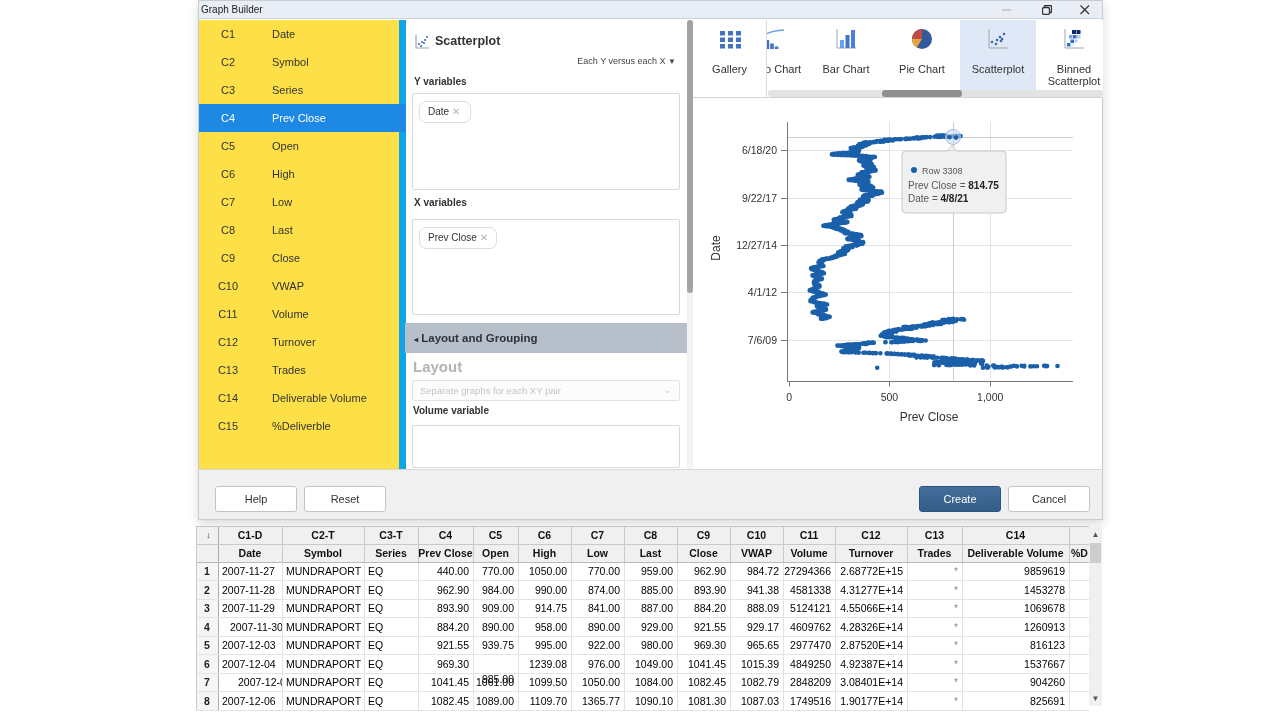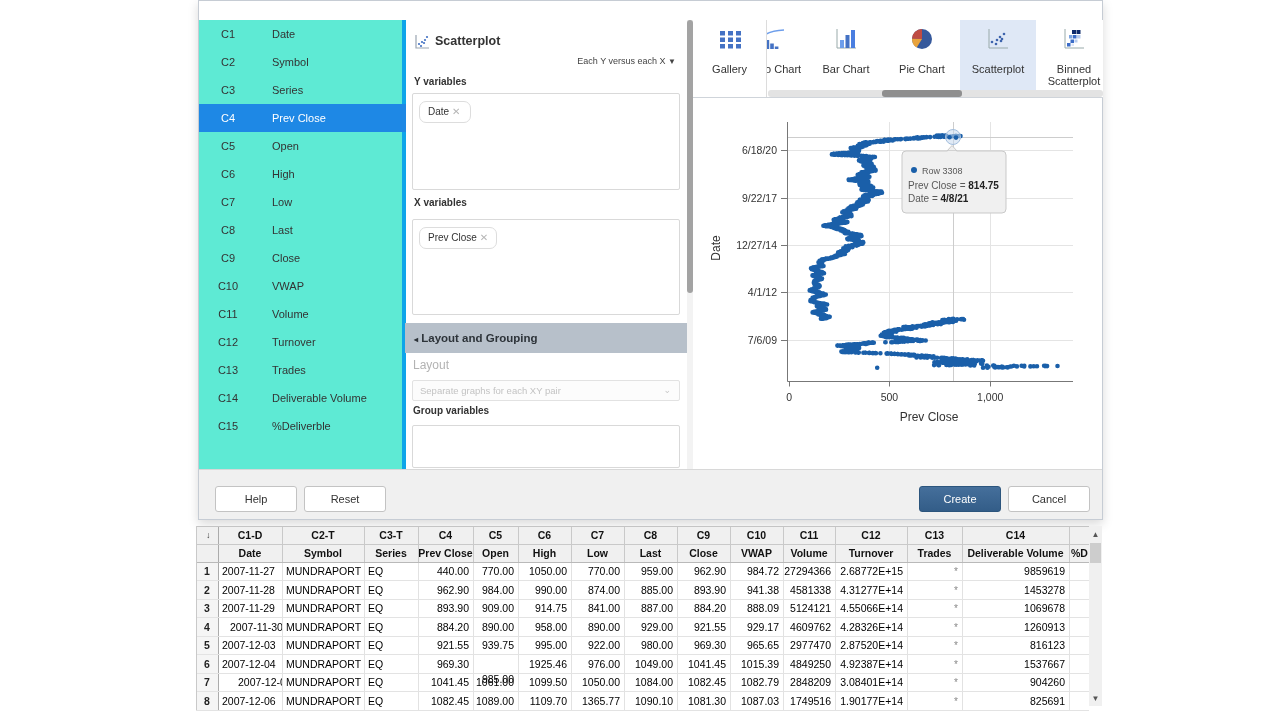--- a/index.html
+++ b/index.html
@@ -1,19 +1,19 @@
 <!DOCTYPE html>
 <html><head><meta charset="utf-8"><style>
 *{margin:0;padding:0;box-sizing:border-box}
 html,body{width:1280px;height:720px;background:#fff;font-family:"Liberation Sans",sans-serif;overflow:hidden;position:relative}
 .abs{position:absolute}
 #dlg{position:absolute;left:198px;top:0;width:905px;height:520px;background:#fff;border:1px solid #c6ccd4;box-shadow:0 4px 10px rgba(0,0,0,.15)}
 #titlebar{position:absolute;left:0;top:0;width:903px;height:18px;background:#e9edf6;border-bottom:1px solid #ccd2dc;font-size:10px;color:#222;line-height:17px;padding-left:2px}
 .wbtn{position:absolute;top:0;height:18px;text-align:center;color:#444}
-#leftpanel{position:absolute;left:0;top:19px;width:207px;height:449px;background:#5eead4;border-right:4px solid #0ea5e9}
+#leftpanel{position:absolute;left:0;top:19px;width:207px;height:449px;background:#fde047;border-right:7px solid #0ea5e9}
 .lrow{position:absolute;left:0;width:207px;height:28px;font-size:11px;color:#333;line-height:28px}
 .lrow .cid{position:absolute;left:14px;width:30px;text-align:center}
 .lrow .cname{position:absolute;left:73px}
 .lrow.sel{background:#1e88e5;color:#fff}
 #midscroll{position:absolute;left:488px;top:19px;width:6px;height:449px;background:#f3f3f3}
 #midthumb{position:absolute;left:488px;top:19px;width:6px;height:273px;background:#a3a3a3;border-radius:3px}
 #gallery{position:absolute;left:494px;top:19px;width:410px;height:78px;background:#fff;border-bottom:1px solid #cfd4da}
 .gtile{position:absolute;top:0;height:70px;width:76px;text-align:center}
 .glabel{position:absolute;top:43px;width:100%;font-size:11px;color:#333}
 #footer{position:absolute;left:0;top:468px;width:903px;height:50px;background:#f0f0f0;border-top:1px solid #d8d8d8}
@@ -25,20 +25,32 @@
 .chip .x{color:#b5b5b5;font-size:10px}
 #tblwrap{position:absolute;left:196px;top:526px;width:906px;height:194px;background:#fff;font-size:10.5px}
 .tc{position:absolute;overflow:hidden;white-space:nowrap;line-height:18px}
 .hdr{background:#f0f0f0;font-weight:bold;text-align:center;color:#111}
 .num{text-align:right;padding-right:4px}
 .rn{background:#f5f5f5;font-weight:bold;text-align:center;color:#222}
 </style></head>
 <body>
 <div id="dlg">
 
+<div id="titlebar">Graph Builder
+ <span class="wbtn" style="left:800px;width:16px"><svg width="10" height="10" viewBox="0 0 10 10" style="margin-top:4px">
+          <line x1="0" y1="5" x2="9" y2="5" stroke="#a9a9a9" stroke-width="1"></line>
+        </svg></span>
+ <span class="wbtn" style="left:840px;width:16px"><svg width="10" height="10" viewBox="0 0 10 10" style="margin-top:4px">
+          <rect x="0.5" y="2.5" width="7" height="7" rx="1.5" fill="none" stroke="#333" stroke-width="1.3"></rect>
+          <path d="M2.5 2.5 V1 Q2.5 0.5 3 0.5 H8.5 Q9.5 0.5 9.5 1.5 V7 Q9.5 7.5 9 7.5 H7.5" fill="none" stroke="#333" stroke-width="1.3"></path>
+        </svg></span>
+ <span class="wbtn" style="left:878px;width:16px"><svg width="10" height="10" viewBox="0 0 10 10" style="margin-top:4px">
+          <path d="M0.5 0.5 L9 9 M9 0.5 L0.5 9" stroke="#333" stroke-width="1.2"></path>
+        </svg></span>
+</div>
 <div id="leftpanel">
       <div class="lrow" style="top:0px">
         <span class="cid">C1</span>
         <span class="cname">Date</span>
       </div>
       <div class="lrow" style="top:28px">
         <span class="cid">C2</span>
         <span class="cname">Symbol</span>
       </div>
       <div class="lrow" style="top:56px">
@@ -107,23 +119,23 @@
   </svg>
   <div class="abs" style="left:236px;top:33px;font-size:12.5px;font-weight:bold;color:#333">Scatterplot</div>
   <div class="abs" style="left:280px;top:55px;width:197px;text-align:right;font-size:9px;color:#444;white-space:nowrap">Each Y versus each X <span style="font-size:8px">▼</span></div>
   <div class="abs flabel" style="left:215px;top:75px">Y variables</div>
   <div class="fbox" style="left:213px;top:92px;width:268px;height:97px"></div>
   <div class="chip" style="left:220px;top:100px;width:52px;height:22px"><span style="margin-left:8px">Date</span> <span class="x">✕</span></div>
   <div class="abs flabel" style="left:215px;top:196px">X variables</div>
   <div class="fbox" style="left:213px;top:218px;width:268px;height:96px"></div>
   <div class="chip" style="left:220px;top:226px;width:78px;height:22px;white-space:nowrap"><span style="margin-left:8px">Prev Close</span> <span class="x">✕</span></div>
   <div class="abs" style="left:206px;top:322px;width:282px;height:30px;background:#b7c0ca;color:#2d3339;font-size:11.5px;font-weight:bold;line-height:30px;white-space:nowrap"><span style="font-size:8px;margin-left:9px">◂</span> Layout and Grouping</div>
-  <div class="abs" style="left:214px;top:357px;font-size:12px;font-weight:normal;color:#b3b3b3">Layout</div>
+  <div class="abs" style="left:214px;top:357px;font-size:15px;font-weight:bold;color:#b3b3b3">Layout</div>
   <div class="abs" style="left:213px;top:379px;width:268px;height:21px;background:#fcfcfc;border:1px solid #e2e2e2;border-radius:2px;font-size:9.5px;color:#c3c3c3;line-height:19px;white-space:nowrap"><span style="margin-left:7px">Separate graphs for each XY pair</span><span style="position:absolute;right:8px;top:0;color:#c8c8c8;font-size:9px">⌄</span></div>
-  <div class="abs flabel" style="left:214px;top:404px">Group variables</div>
+  <div class="abs flabel" style="left:214px;top:404px">Volume variable</div>
   <div class="fbox" style="left:213px;top:424px;width:268px;height:43px"></div>
 </div>
 <div id="midscroll"></div>
     <div id="midthumb"></div>
 
 <div id="gallery">
       <div class="gtile" style="left:0;width:73px">
         <div class="abs" style="left:27px;top:11px"><svg width="24" height="18" viewBox="0 0 24 18">
    <g fill="#4472c4">
    <rect x="0" y="0" width="5" height="4.5"></rect>
@@ -369,21 +381,21 @@
     <div class="tc num" style="left:639px;top:110.0px;width:72px;height:18.5px">2.87520E+14</div>
     <div class="tc num" x="" style="left:711px;top:110.0px;width:55px;height:18.5px"><span style="color:#888;font-size:10px">*</span></div>
     <div class="tc num" style="left:766px;top:110.0px;width:107px;height:18.5px">816123</div>
     <div class="tc num" style="left:873px;top:110.0px;width:20px;height:18.5px"></div>
     <div class="tc rn" style="left:0px;top:128.5px;width:22px;height:18.5px">6</div>
     <div class="tc" style="left:22px;top:128.5px;width:64px;height:18.5px"><span style="margin-left:4px">2007-12-04</span></div>
     <div class="tc" style="left:86px;top:128.5px;width:82px;height:18.5px"><span style="margin-left:4px">MUNDRAPORT</span></div>
     <div class="tc" style="left:168px;top:128.5px;width:54px;height:18.5px"><span style="margin-left:4px">EQ</span></div>
     <div class="tc num" style="left:222px;top:128.5px;width:55px;height:18.5px">969.30</div>
     <div class="tc num" style="left:277px;top:144px;width:45px;height:18.5px">985.00</div>
-    <div class="tc num" style="left:322px;top:128.5px;width:53px;height:18.5px">1925.46</div>
+    <div class="tc num" style="left:322px;top:128.5px;width:53px;height:18.5px">1239.08</div>
     <div class="tc num" style="left:375px;top:128.5px;width:53px;height:18.5px">976.00</div>
     <div class="tc num" style="left:428px;top:128.5px;width:53px;height:18.5px">1049.00</div>
     <div class="tc num" style="left:481px;top:128.5px;width:53px;height:18.5px">1041.45</div>
     <div class="tc num" style="left:534px;top:128.5px;width:53px;height:18.5px">1015.39</div>
     <div class="tc num" style="left:587px;top:128.5px;width:52px;height:18.5px">4849250</div>
     <div class="tc num" style="left:639px;top:128.5px;width:72px;height:18.5px">4.92387E+14</div>
     <div class="tc num" x="" style="left:711px;top:128.5px;width:55px;height:18.5px"><span style="color:#888;font-size:10px">*</span></div>
     <div class="tc num" style="left:766px;top:128.5px;width:107px;height:18.5px">1537667</div>
     <div class="tc num" style="left:873px;top:128.5px;width:20px;height:18.5px"></div>
     <div class="tc rn" style="left:0px;top:147.0px;width:22px;height:18.5px">7</div>

